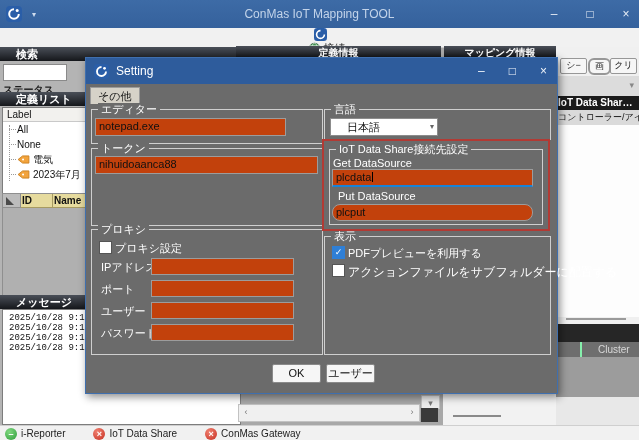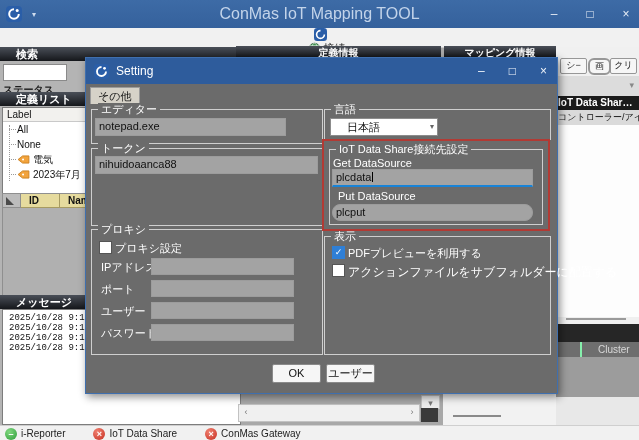--- a/index.html
+++ b/index.html
@@ -4,21 +4,21 @@
 <style>
   html,body{margin:0;padding:0;background:#555;}
   .screen{position:relative;width:639px;height:440px;overflow:hidden;
           font-family:"Liberation Sans","DejaVu Sans",sans-serif;background:#a8a8a8;
           -webkit-font-smoothing:antialiased;}
   .abs{position:absolute;}
 
   
   .titlebar{left:0;top:0;width:639px;height:28px;background:linear-gradient(#3d6ba6,#35619c);
             display:flex;align-items:center;}
-  .title-text{position:absolute;left:0;right:0;text-align:center;color:#c3d4ea;font-size:16px;}
+  .title-text{position:absolute;left:0;right:0;text-align:center;color:#c3d4ea;font-size:12px;}
   .win-controls{position:absolute;right:6px;top:0;height:28px;display:flex;align-items:center;gap:22px;
                 color:#e8eef6;font-size:12px;}
   .win-btn{width:14px;text-align:center;cursor:default;}
   .qat-caret{color:#cfdcee;font-size:8px;margin-left:10px;}
 
   
   .toolbar{left:0;top:28px;width:639px;height:19px;background:#f1f1f1;border-bottom:1px solid #cfcfcf;
            display:flex;align-items:center;font-size:11px;color:#222;flex-direction:column;}
   .tb-item{display:flex;align-items:center;gap:3px;padding:0 4px;height:17px;}
   .red-outline{outline:2px solid #b23a34;outline-offset:-1px;}
@@ -41,21 +41,21 @@
   .tree-box{background:#fff;border:1px solid #7d7d7d;overflow:hidden;}
   .tree-colhdr{background:#f2f1ee;border-bottom:1px solid #c9c9c9;font-size:10px;color:#111;
                padding:1px 0 1px 4px;}
   .tree-item{position:relative;height:15px;display:flex;align-items:center;gap:3px;
              padding-left:14px;font-size:10px;color:#111;white-space:nowrap;}
   .tree-item::before{content:"";position:absolute;left:6px;top:7px;width:7px;border-top:1px dotted #9a9a9a;}
   .tree-guide{position:absolute;left:6px;top:120px;height:62px;border-left:1px dotted #9a9a9a;}
   .tag-ic{width:13px;height:9px;flex:0 0 13px;}
   .tbl-hdr{display:flex;height:14px;font-size:10px;font-weight:bold;color:#111;}
   .tbl-hdr .cell{background:#e6db9e;border-right:1px solid #a79b62;border-bottom:1px solid #a79b62;
-                 padding-left:8px;line-height:14px;}
+                 padding-left:1px;line-height:14px;}
   .corner-cell{width:17px;background:#bcbcbc;border-right:1px solid #8f8f8f;border-bottom:1px solid #8f8f8f;
                position:relative;}
   .corner-cell::after{content:"";position:absolute;left:3px;bottom:2px;border-left:8px solid #4a4a4a;
                       border-top:8px solid transparent;}
   .msg-box{background:#fff;border:1px solid #7d7d7d;overflow:hidden;
            font-family:"Liberation Mono","DejaVu Sans Mono",monospace;font-size:9px;color:#111;
            line-height:10px;padding:3px 0 0 6px;white-space:nowrap;}
 
   
   .mini-btn{background:#f6f6f6;border:1px solid #979797;border-radius:2px;font-size:9px;color:#222;
@@ -70,21 +70,21 @@
   .dlg-title{position:absolute;left:0;top:0;right:0;height:26px;background:#2e5c9c;display:flex;
              align-items:center;color:#fff;font-size:12px;}
   .dlg-controls{position:absolute;right:10px;top:0;height:26px;display:flex;align-items:center;gap:24px;
                 color:#eef3fa;font-size:12px;}
   .tab{position:absolute;left:4px;top:29px;height:16px;background:#d6d2c8;border:1px solid #9b9b9b;
        border-bottom:none;color:#111;font-size:11px;line-height:16px;padding:0 7px;}
   .group{position:absolute;border:1px solid #cfcfcf;}
   .gb-label{position:absolute;top:-7px;left:6px;background:#6b6b6b;padding:0 3px;color:#fff;
             font-size:11px;line-height:13px;white-space:nowrap;}
   .dlg-lbl{position:absolute;color:#fff;font-size:11px;white-space:nowrap;}
-  .dlg-input{position:absolute;background:#a3a3a3;border:1px solid #9c9c9c;font-size:11px;color:#111;
+  .dlg-input{position:absolute;background:#c2410c;border:1px solid #9c9c9c;font-size:11px;color:#111;
              line-height:15px;padding-left:3px;overflow:hidden;white-space:nowrap;}
   .focus-underline{border-bottom:2px solid #1883d7;}
   .caret{display:inline-block;width:1px;height:10px;background:#000;margin-left:1px;vertical-align:-1px;}
   .select{position:absolute;background:#fff;border:1px solid #8c8c8c;font-size:11px;color:#111;
           line-height:16px;padding-left:16px;}
   .select .arr{position:absolute;right:3px;top:0;color:#666;font-size:8px;line-height:16px;}
   .cb{position:absolute;width:11px;height:11px;background:#fff;border:1px solid #555;}
   .cb.checked{background:#2f7fd6;border-color:#2f7fd6;color:#fff;font-size:9px;line-height:11px;
               text-align:center;}
   .cb.checked::after{content:"✓";}

